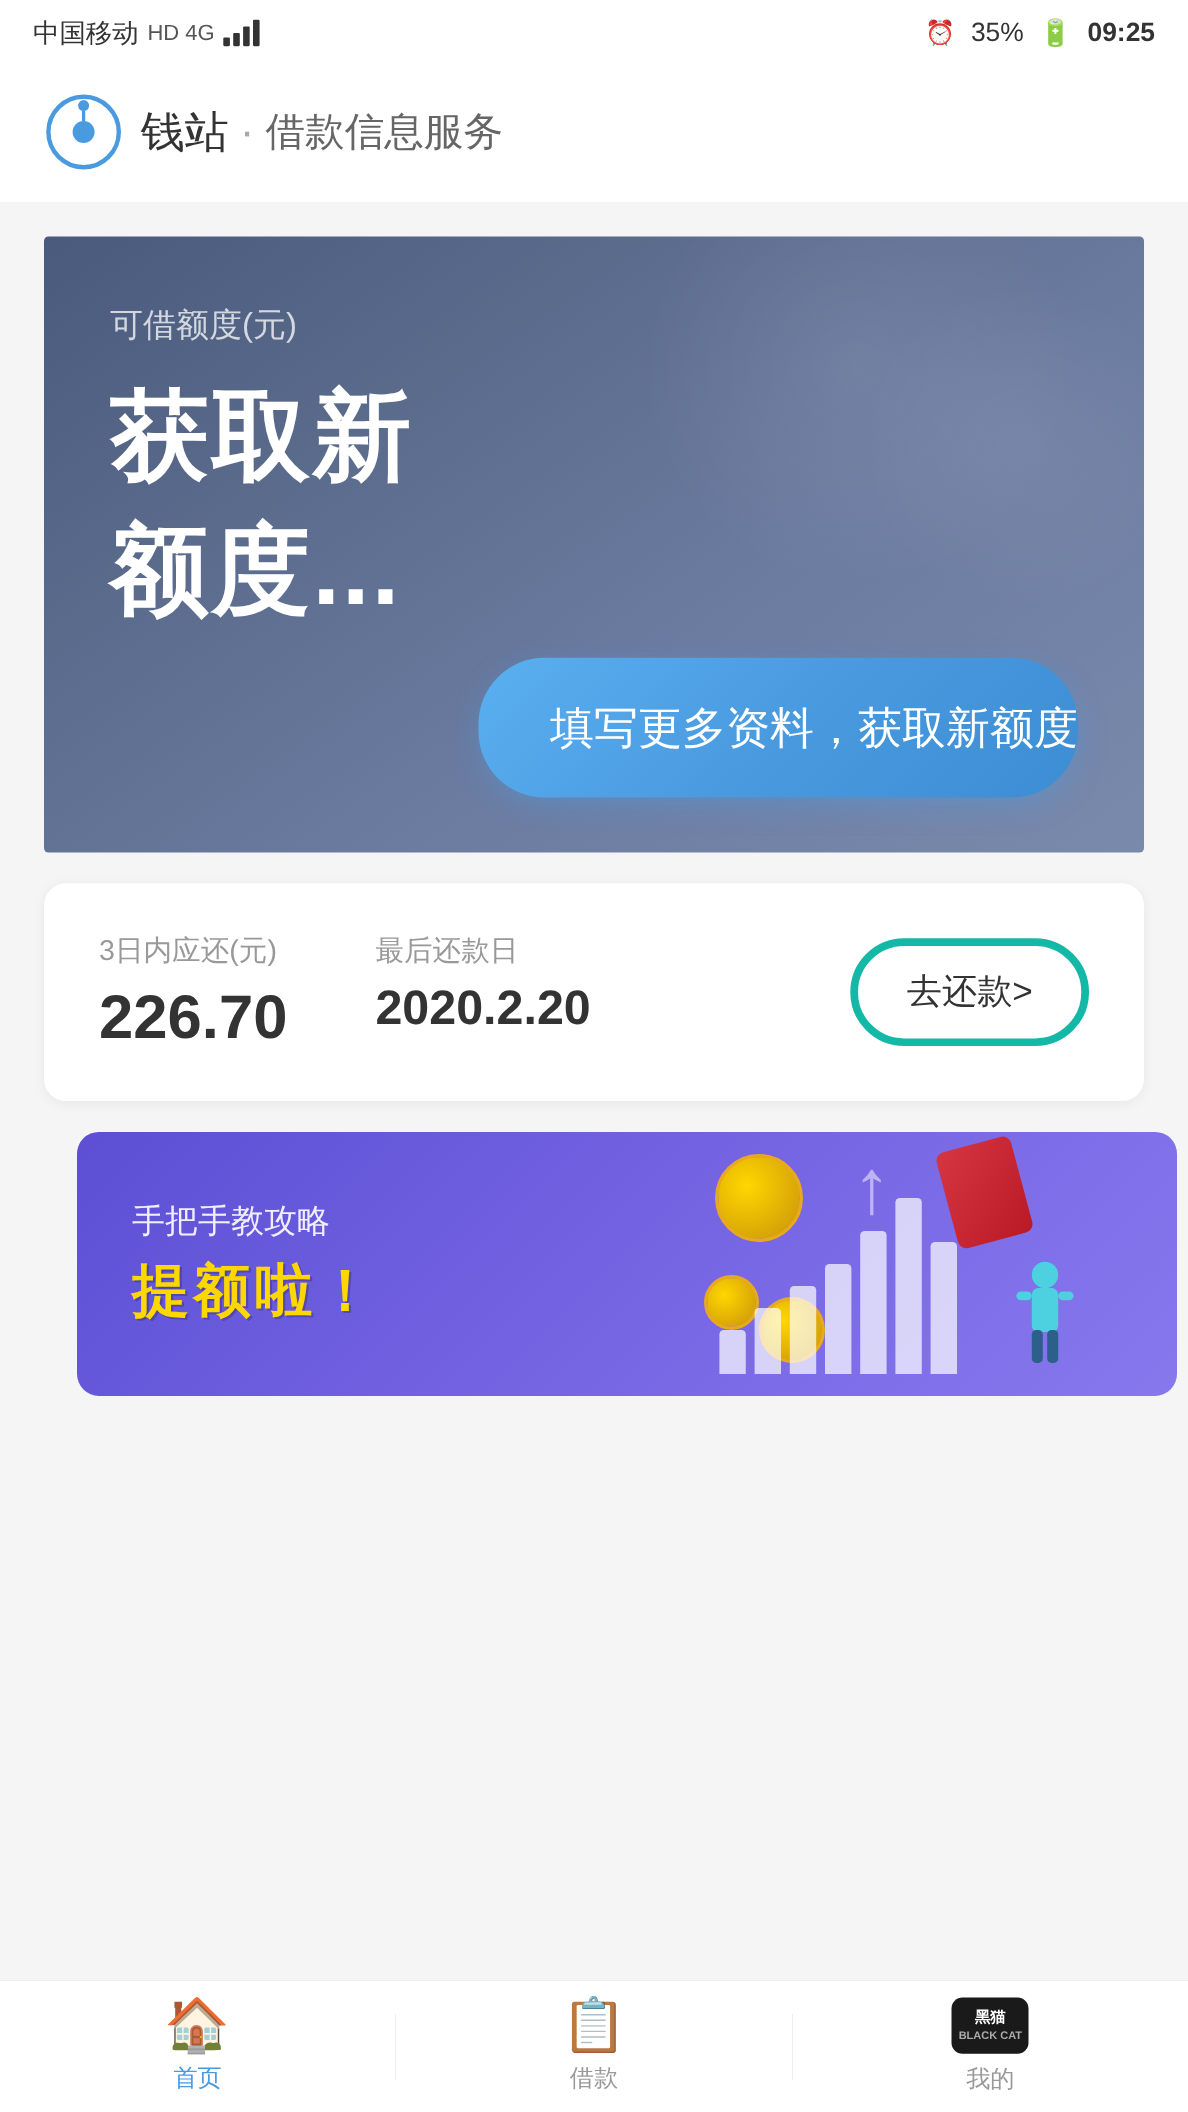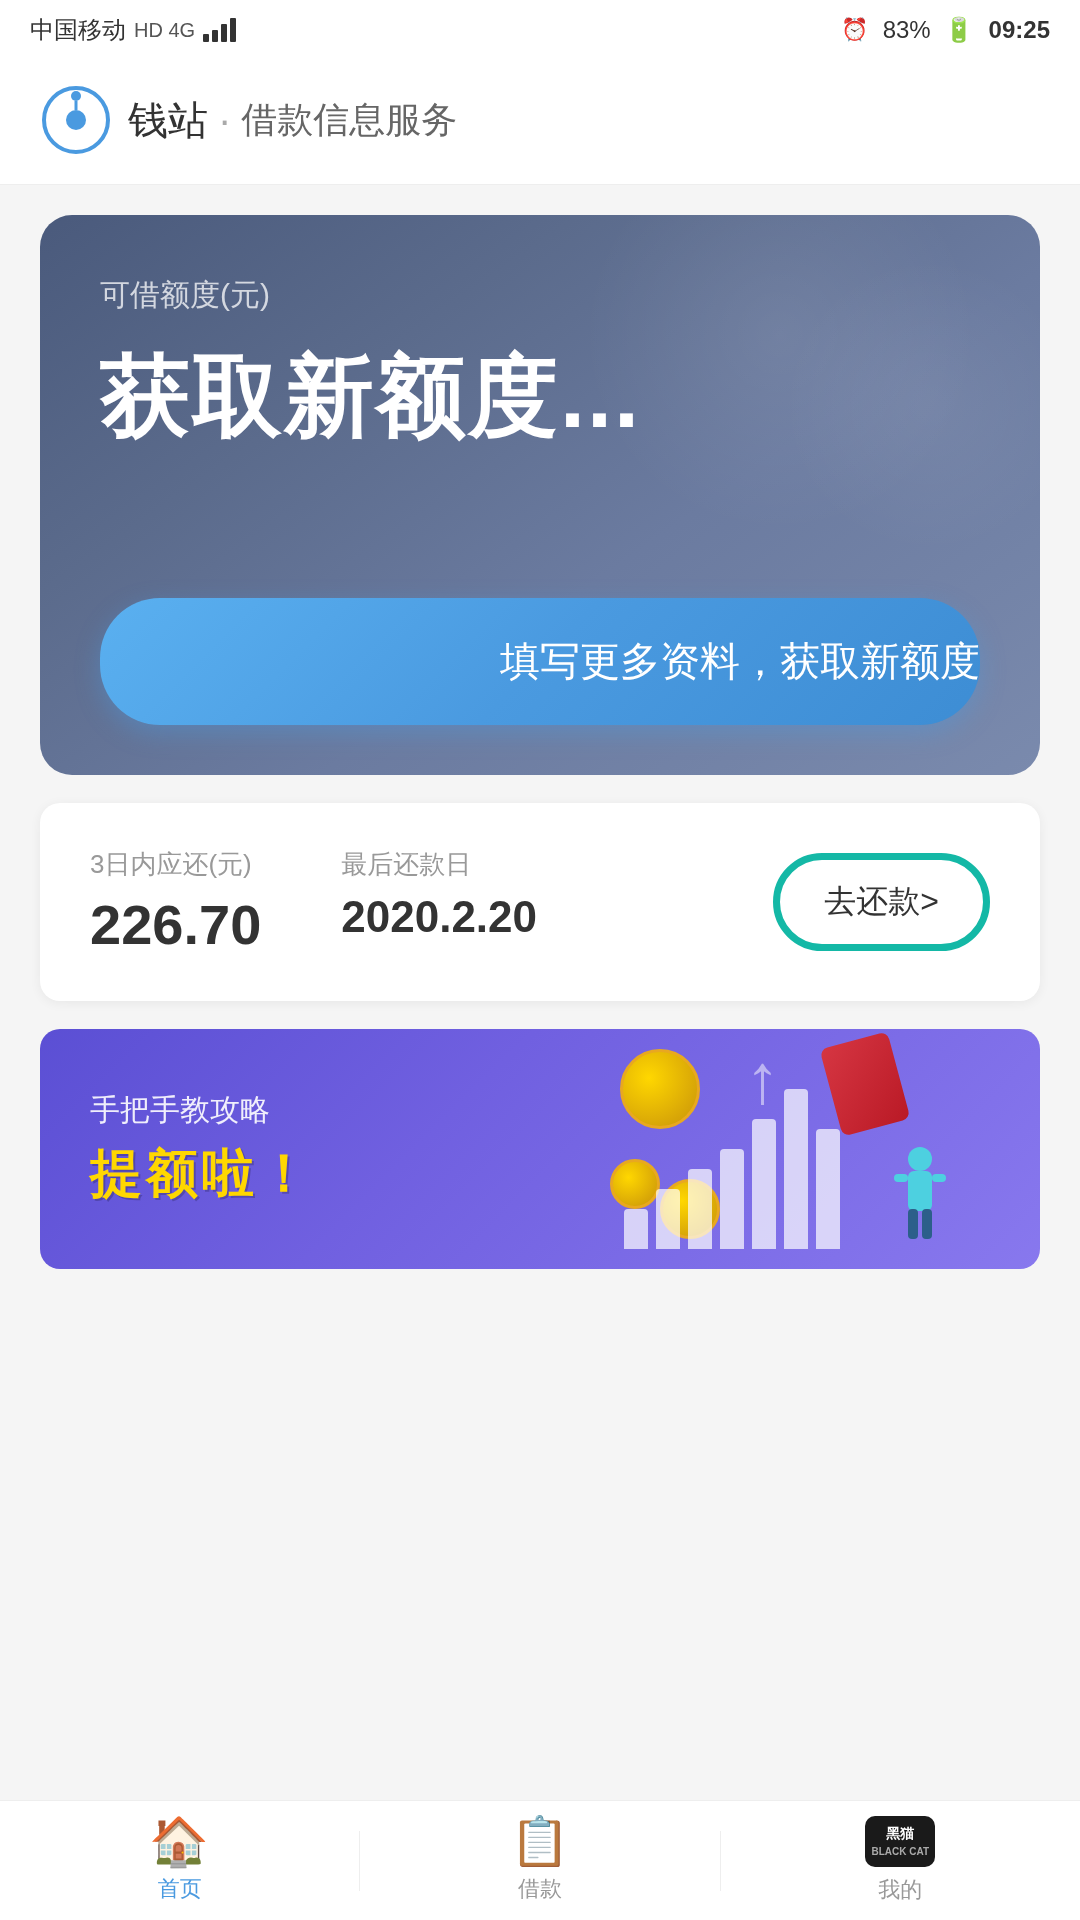--- a/index.html
+++ b/index.html
@@ -65,27 +65,27 @@
       padding: 30px 40px;
       display: flex;
       flex-direction: column;
       gap: 28px;
     }
 
     
     .credit-card {
       width: 100%;
       background: linear-gradient(145deg, #4a5a7c 0%, #5b6b8c 30%, #6b7ba0 60%, #7a8aad 100%);
-      border-radius: 32px;
+      border-radius: 4px;
       padding: 60px 60px 50px 60px;
       position: relative;
       overflow: hidden;
       min-height: 560px;
       display: flex;
-      flex-direction: column;
+      flex-direction: row;
       justify-content: space-between;
     }
     .credit-card::before {
       content: '';
       position: absolute;
       top: -80px;
       right: 60px;
       width: 400px;
       height: 400px;
       background: radial-gradient(circle, rgba(255,255,255,0.08) 0%, transparent 70%);
@@ -176,20 +176,21 @@
       border-radius: 20px;
       overflow: hidden;
       background: linear-gradient(135deg, #5b4fd4 0%, #7060e0 40%, #8878ee 100%);
       padding: 43px 50px;
       min-height: 240px;
       position: relative;
       display: flex;
       flex-direction: column;
       justify-content: center;
       cursor: pointer;
+      margin-left: 30px;
     }
     .banner-subtitle {
       font-size: 30px;
       color: rgba(255,255,255,0.9);
       margin-bottom: 8px;
     }
     .banner-title {
       font-size: 52px;
       font-weight: 900;
       color: #ffd700;
@@ -297,21 +298,21 @@
       <span style="font-size:20px; color:#555;">HD 4G</span>
       <div class="signal-bars">
         <div class="signal-bar" style="height:8px;"></div>
         <div class="signal-bar" style="height:12px;"></div>
         <div class="signal-bar" style="height:18px;"></div>
         <div class="signal-bar" style="height:24px;"></div>
       </div>
     </div>
     <div class="status-right">
       <span style="font-size:22px;">⏰</span>
-      <span>83%</span>
+      <span>35%</span>
       <span>🔋</span>
       <span style="font-weight:600;">09:25</span>
     </div>
   </div>
 
   <div class="header">
     <div class="logo-icon">
       <svg width="72" height="72" viewBox="0 0 72 72">
         <circle cx="36" cy="36" r="32" fill="none" stroke="#4a9ae0" stroke-width="4"></circle>
         <circle cx="36" cy="36" r="10" fill="#4a9ae0"></circle>

